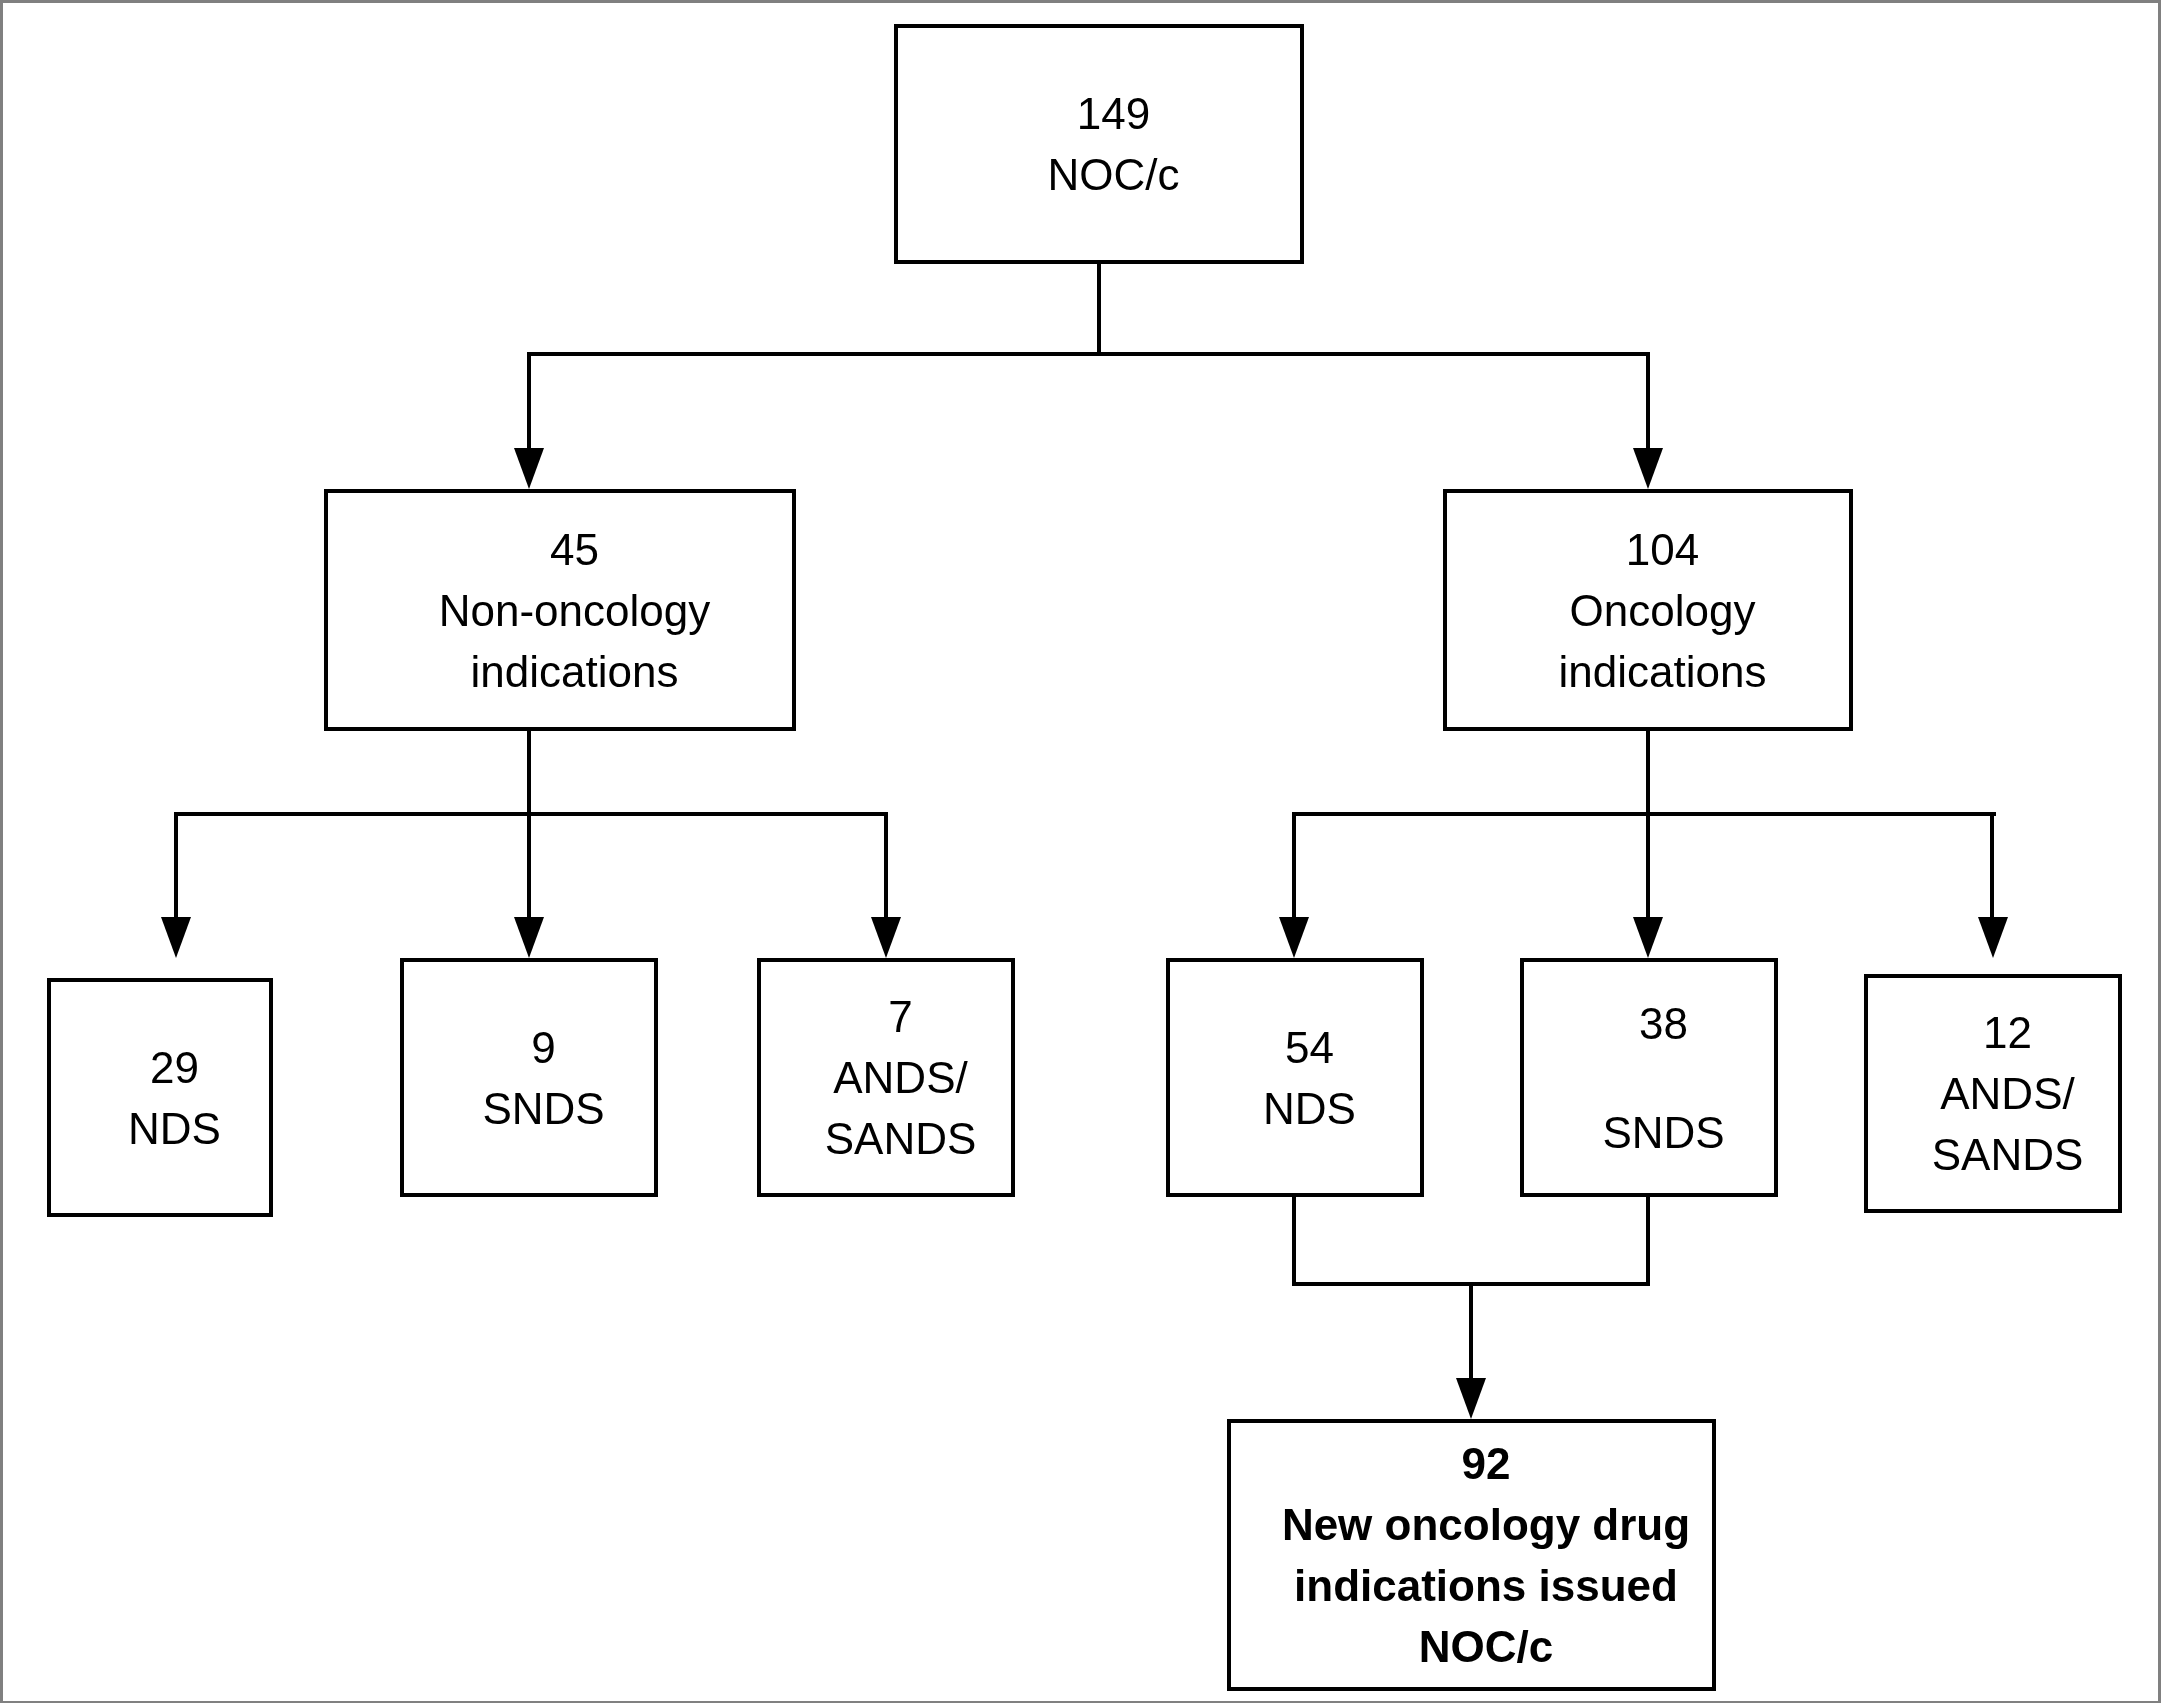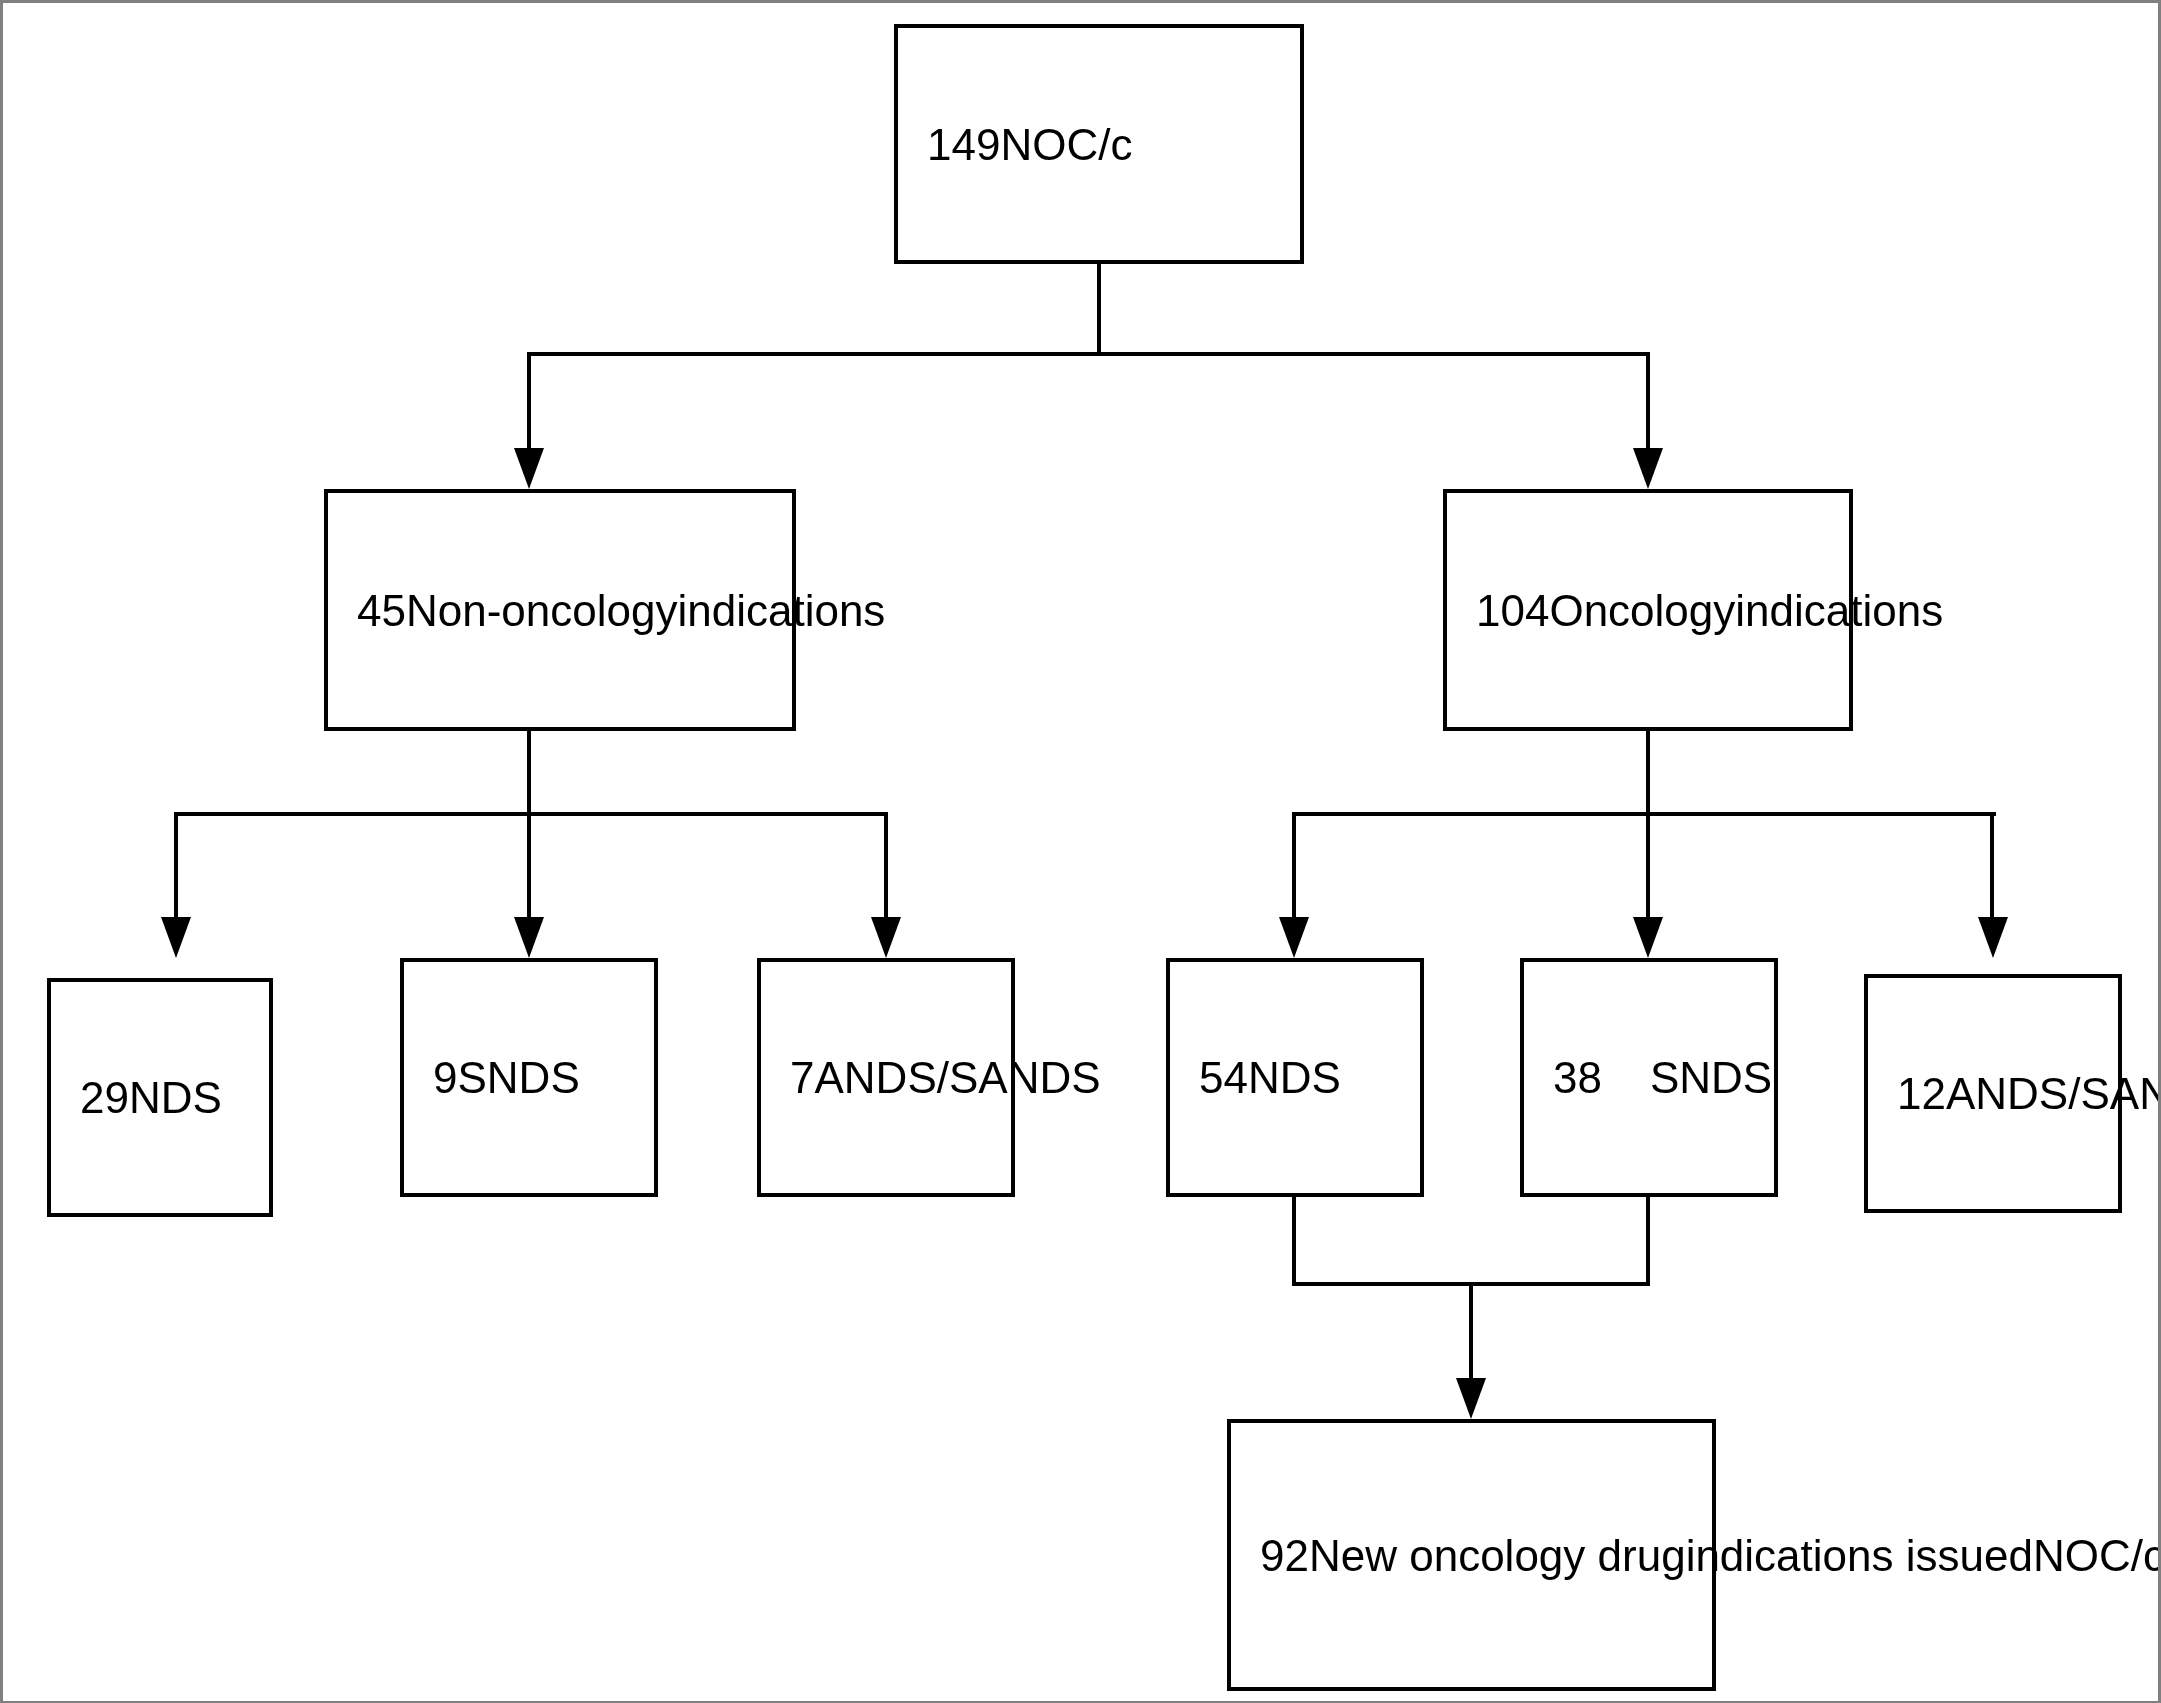--- a/index.html
+++ b/index.html
@@ -13,21 +13,22 @@
     font-family: "Liberation Sans", sans-serif;
     color: #000000;
     overflow: hidden;
   }
   .node {
     position: absolute;
     background: #ffffff;
     border: 4.5px solid #000000;
     box-sizing: border-box;
     display: flex;
-    flex-direction: row;
+    flex-direction: column;
+    justify-content: center;
     align-items: center;
     text-align: center;
     padding-left: 29px;
   }
   .node .ln {
     font-size: 44px;
     line-height: 61px;
     white-space: nowrap;
   }
   .conn { position: absolute; background: #000000; }
@@ -121,21 +122,21 @@
     <div class="ln">38</div>
     <div class="ln">SNDS</div>
   </div>
 
   <div class="node" style="left:1861px; top:955px; width:258px; height:239px;margin-top:16px;">
     <div class="ln">12</div>
     <div class="ln">ANDS/</div>
     <div class="ln">SANDS</div>
   </div>
 
-  <div class="node" style="left:1224px; top:1416px; width:489px; height:272px;">
+  <div class="node" style="left:1224px; top:1416px; width:489px; height:272px;font-weight:bold;">
     <div class="ln">92</div>
     <div class="ln">New oncology drug</div>
     <div class="ln">indications issued</div>
     <div class="ln">NOC/c</div>
   </div>
 
 </div>
 
 
 </body></html>

